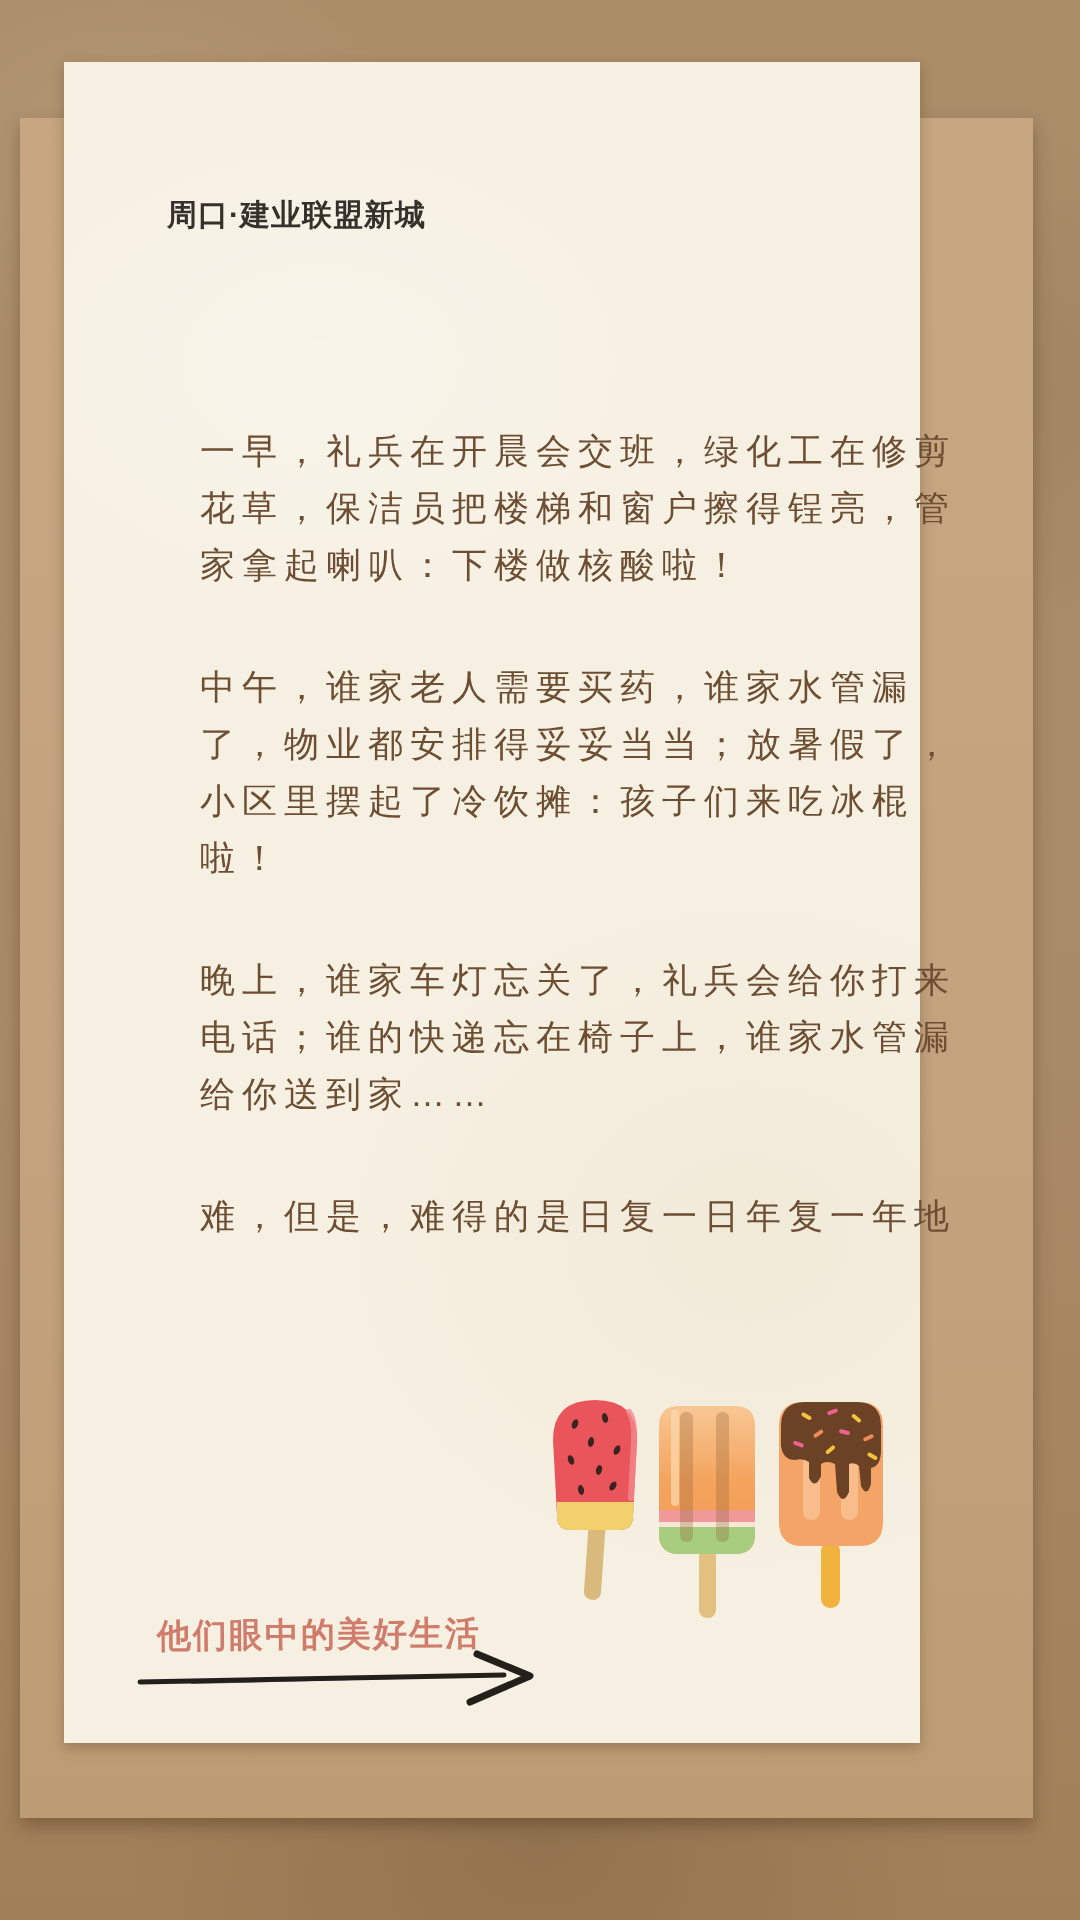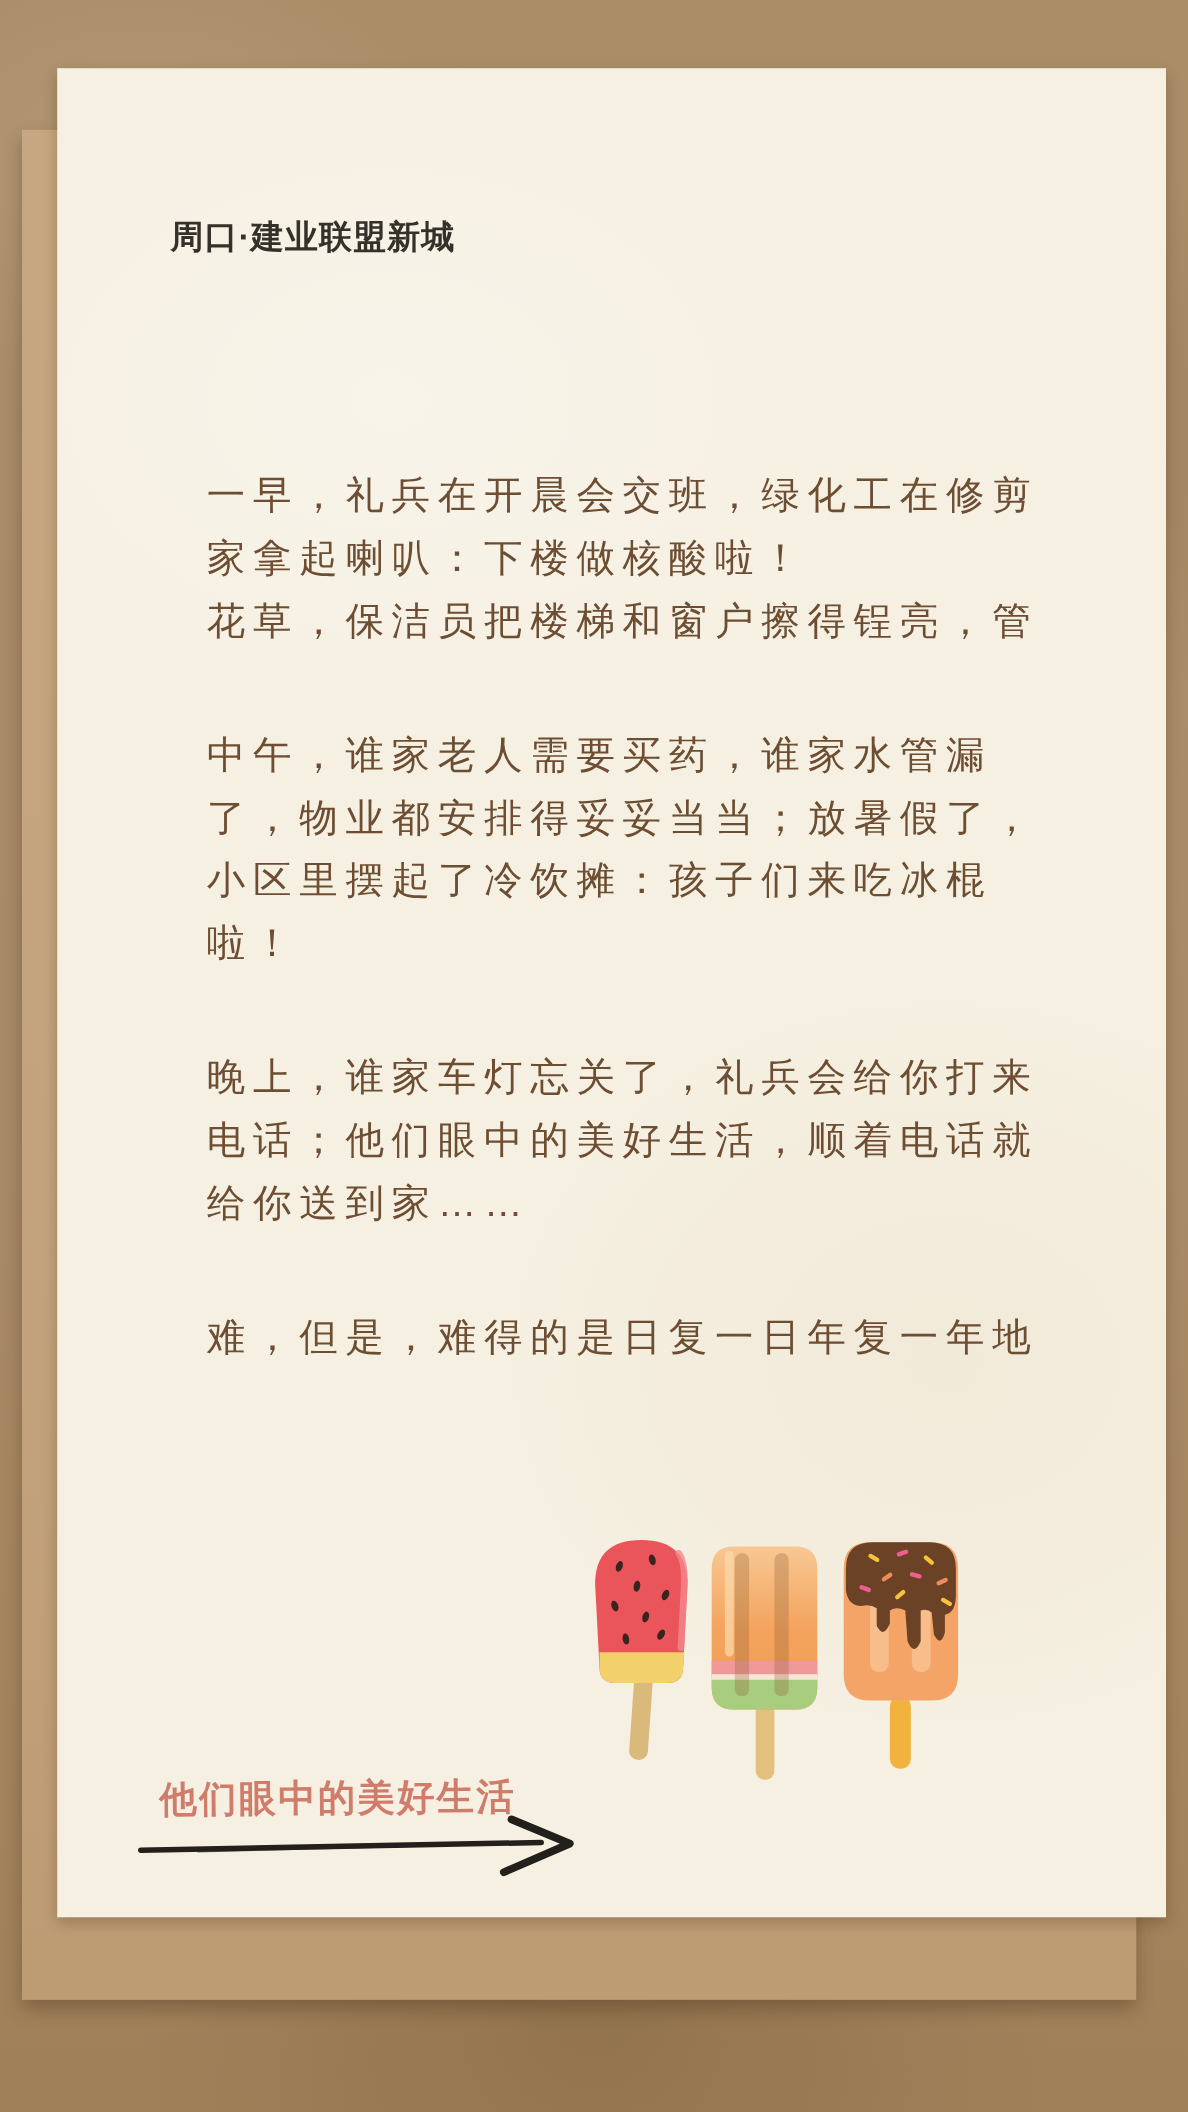--- a/index.html
+++ b/index.html
@@ -15,21 +15,21 @@
       radial-gradient(500px 380px at 88% 20%, rgba(80,50,25,.10), rgba(0,0,0,0) 70%),
       radial-gradient(600px 420px at 50% 96%, rgba(70,45,20,.16), rgba(0,0,0,0) 70%),
       linear-gradient(180deg,#ab8d68 0%,#a98a66 55%,#a08059 100%);
   }
   .sheet-behind{
     position:absolute;left:20px;top:118px;width:1013px;height:1700px;
     background:linear-gradient(180deg,#c6a781 0%,var(--sheet-behind,#c3a37e) 60%,#bd9c74 100%);
     box-shadow:0 8px 16px rgba(60,38,16,.35);
   }
   .card{
-    position:absolute;left:52px;top:62px;width:1008px;height:1681px;
+    position:absolute;left:64px;top:62px;width:856px;height:1681px;
     background:
       radial-gradient(700px 500px at 30% 18%, rgba(255,255,255,.25), rgba(0,0,0,0) 70%),
       radial-gradient(600px 500px at 80% 70%, rgba(210,195,160,.14), rgba(0,0,0,0) 70%),
       var(--card,#f6f0e2);
     box-shadow:0 5px 12px rgba(60,38,16,.28);
   }
   .location-header{
     position:absolute;left:103px;top:133px;
     font-size:30px;font-weight:bold;letter-spacing:1px;
     color:var(--header-text,#35302a);
@@ -61,32 +61,32 @@
 <div class="sheet-behind"></div>
 
 <div class="card">
 
   <div class="location-header">周口·建业联盟新城</div>
 
 
   <div class="body-text">
       <div class="para">
         <div class="line">一早，礼兵在开晨会交班，绿化工在修剪</div>
+        <div class="line">花草，保洁员把楼梯和窗户擦得锃亮，管</div>
         <div class="line">家拿起喇叭：下楼做核酸啦！</div>
-        <div class="line">花草，保洁员把楼梯和窗户擦得锃亮，管</div>
       </div>
       <div class="para">
         <div class="line">中午，谁家老人需要买药，谁家水管漏</div>
         <div class="line">了，物业都安排得妥妥当当；放暑假了，</div>
         <div class="line">小区里摆起了冷饮摊：孩子们来吃冰棍</div>
         <div class="line">啦！</div>
       </div>
       <div class="para">
         <div class="line">晚上，谁家车灯忘关了，礼兵会给你打来</div>
-        <div class="line">电话；他们眼中的美好生活，顺着电话就</div>
+        <div class="line">电话；谁的快递忘在椅子上，谁家水管漏</div>
         <div class="line">给你送到家……</div>
       </div>
       <div class="para">
         <div class="line">难，但是，难得的是日复一日年复一年地</div>
       </div>
     </div>
 
   <svg class="popsicles" width="350" height="230" viewBox="0 0 350 230">
 
     <g transform="translate(10,0)">

